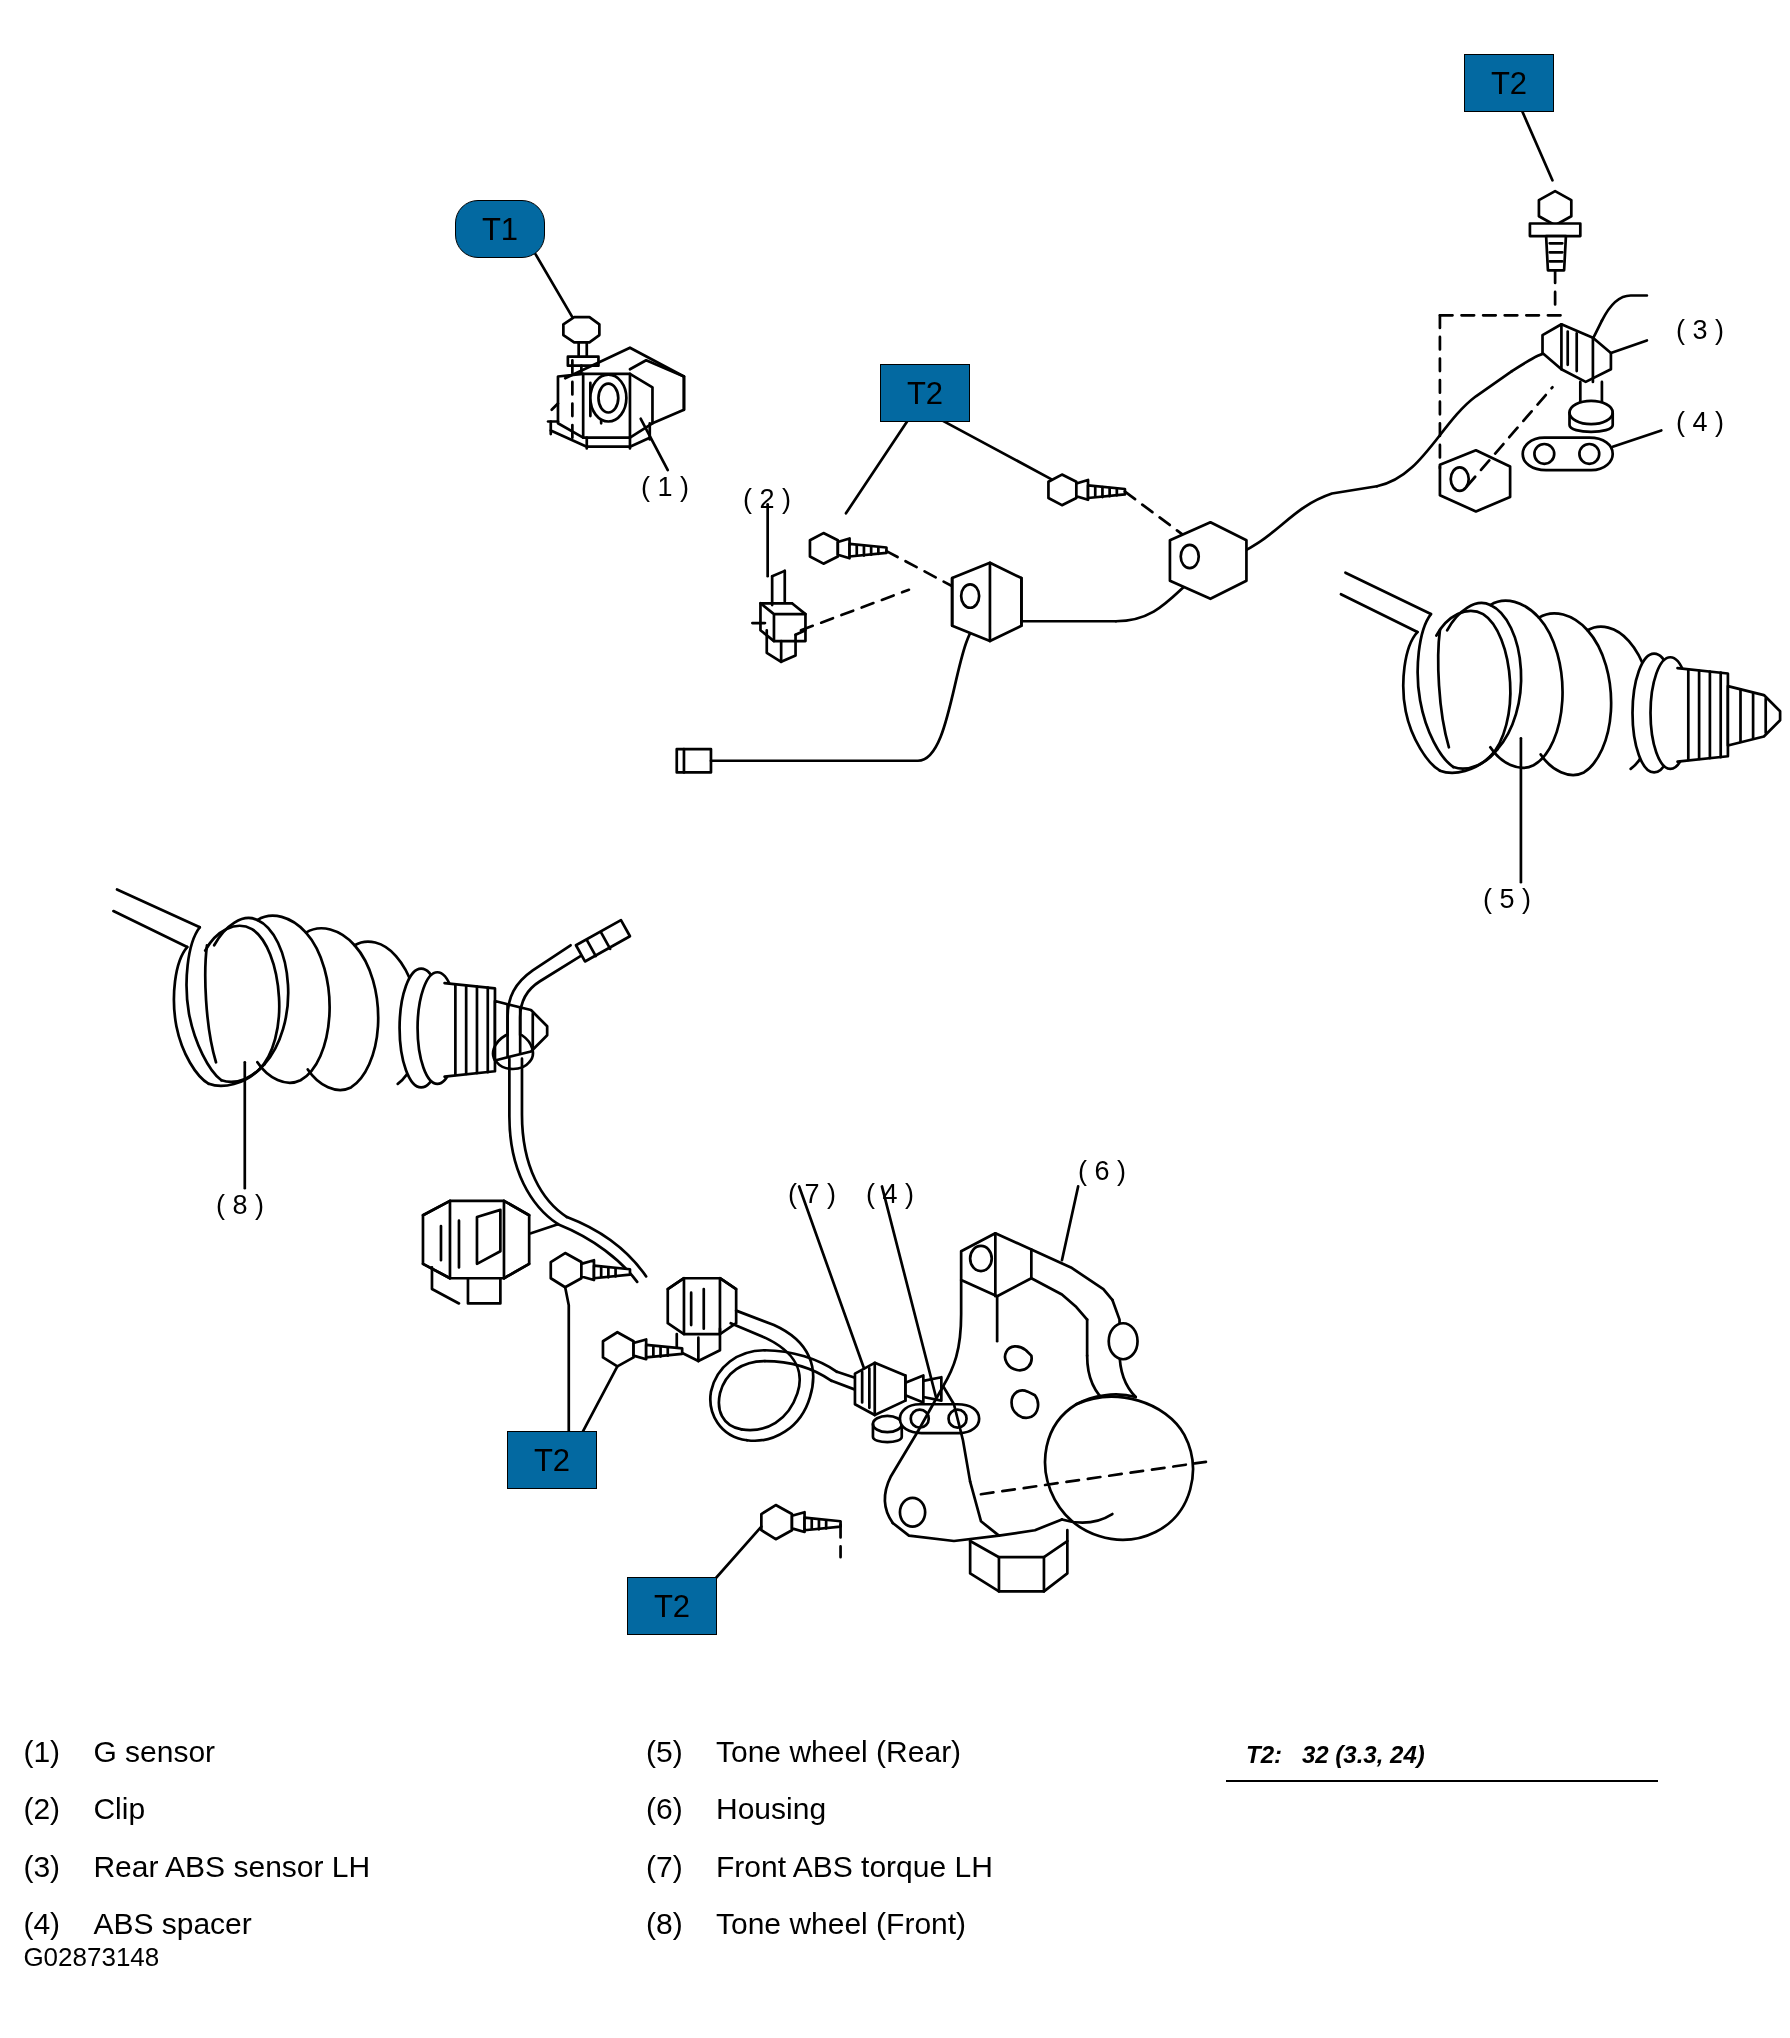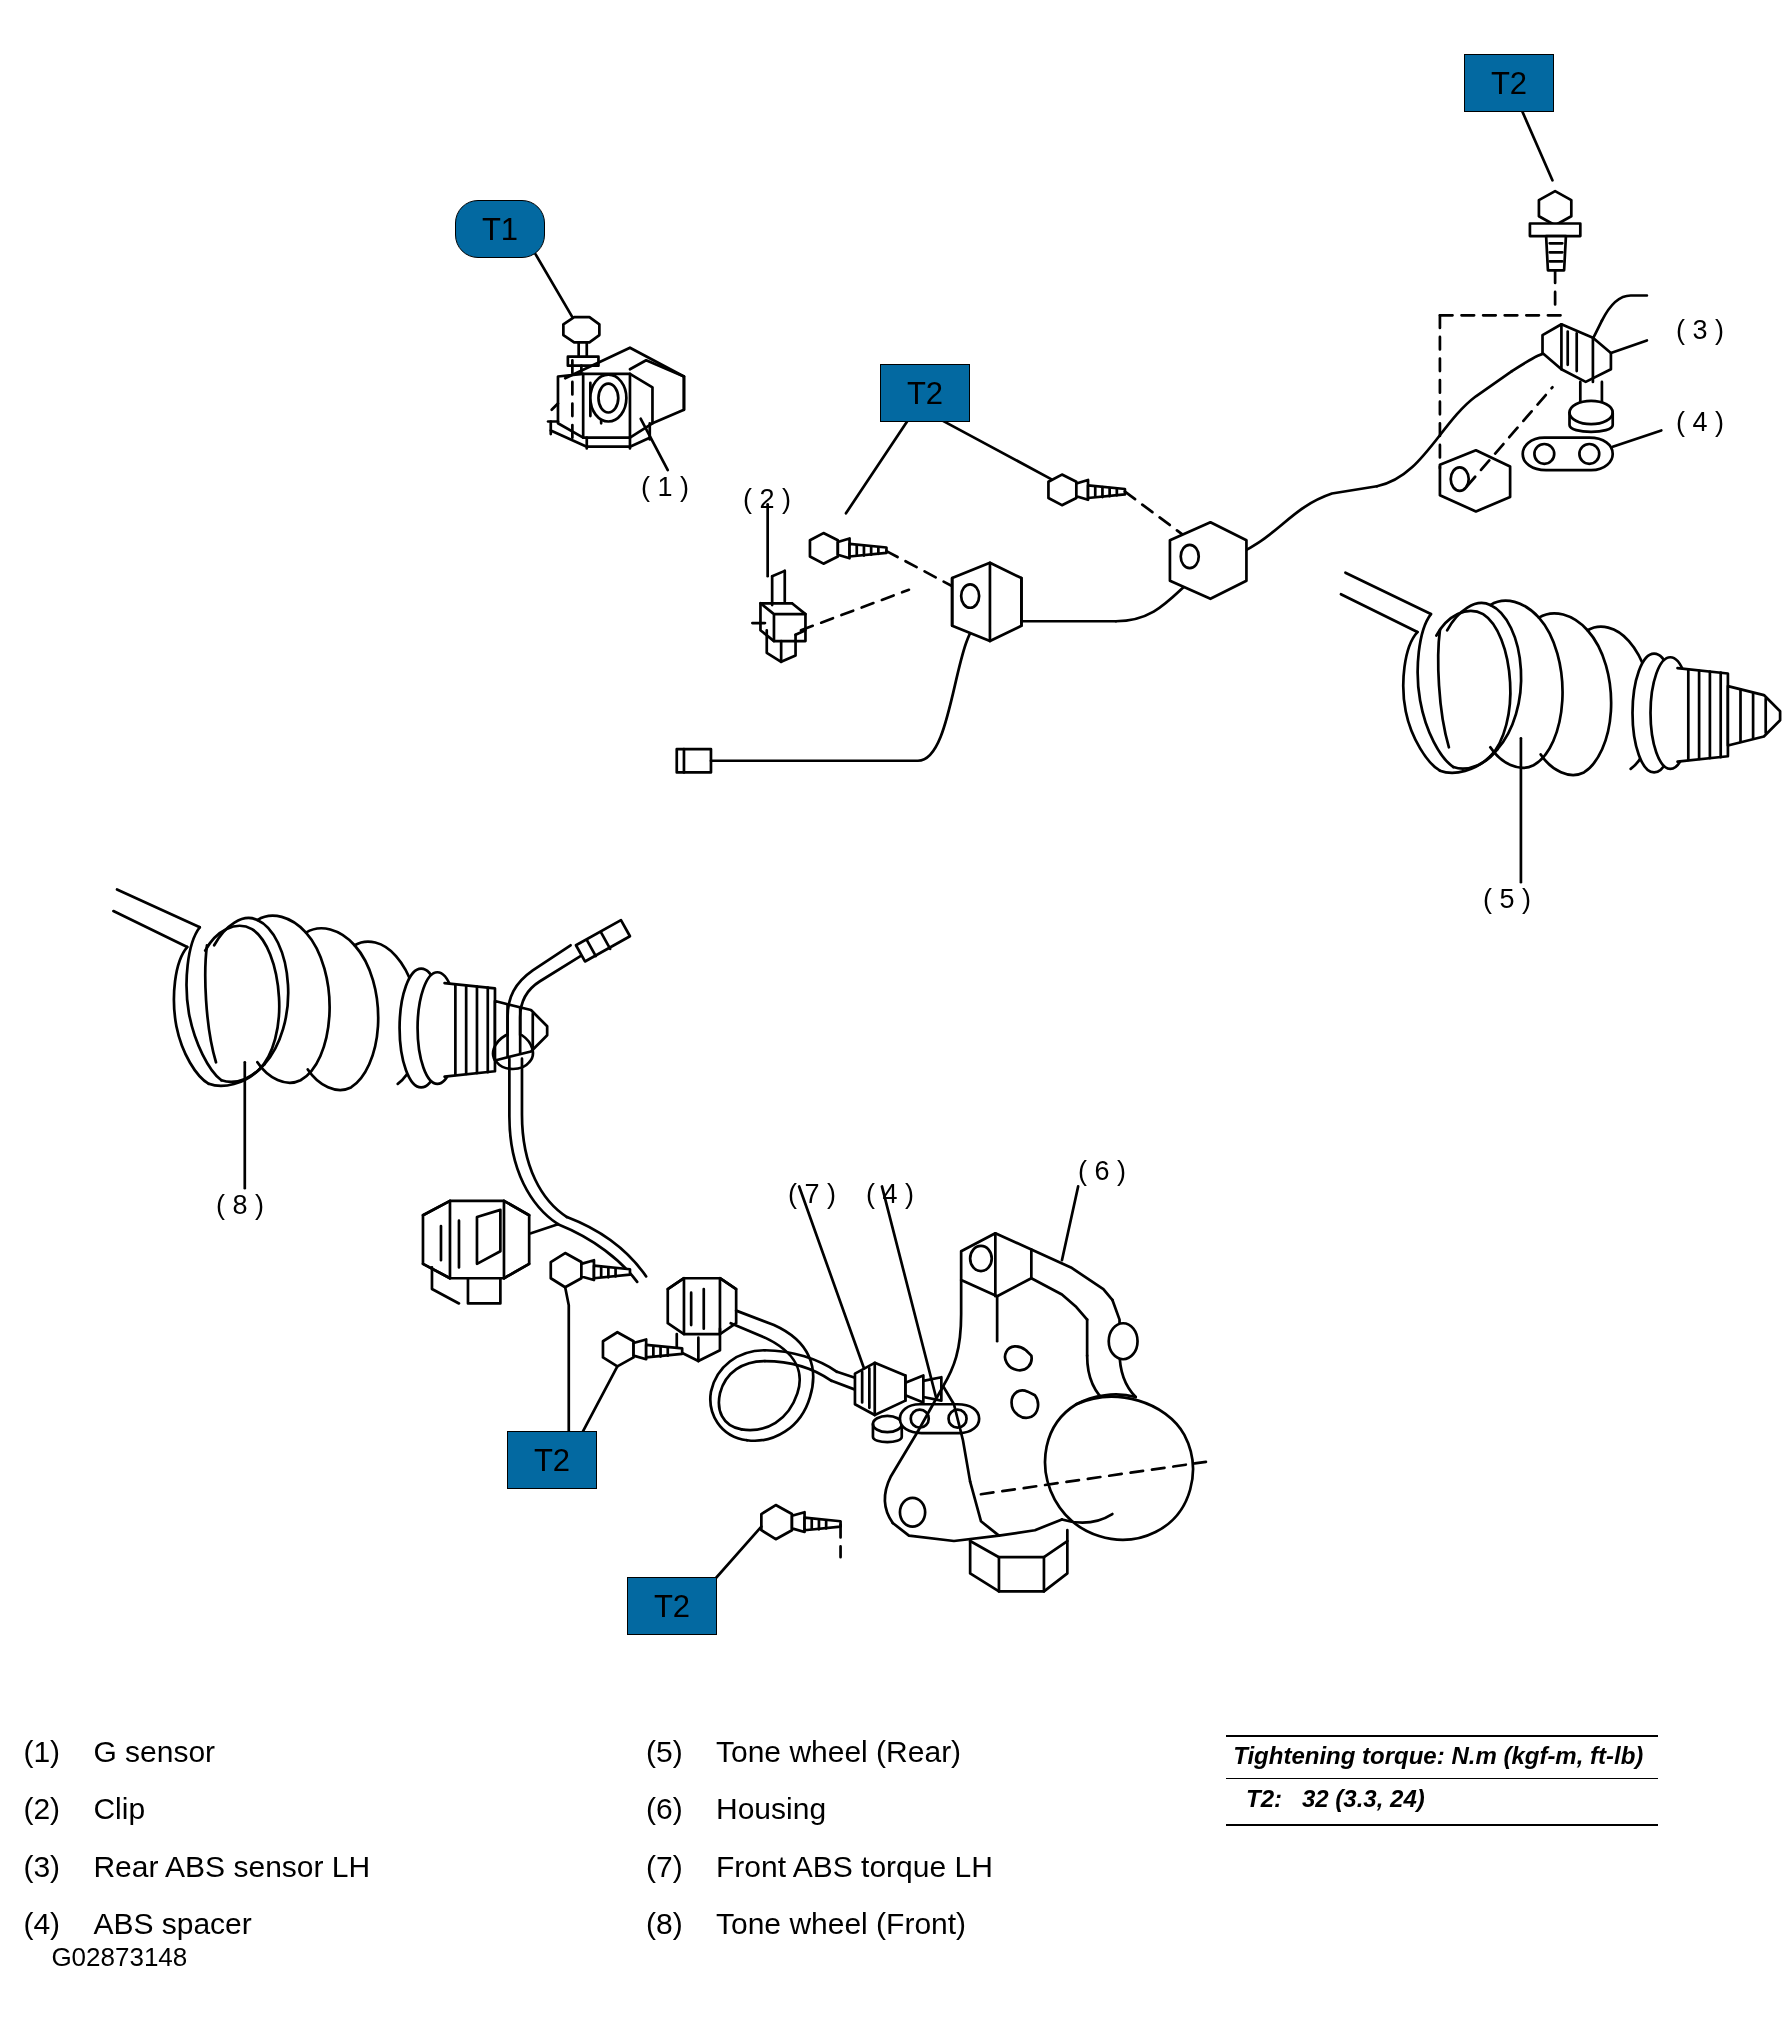--- a/index.html
+++ b/index.html
@@ -421,24 +421,23 @@
     <div class="legend-row">
       <span class="legend-num">(7)</span>
       <span class="legend-text">Front ABS torque LH</span>
     </div>
     <div class="legend-row">
       <span class="legend-num">(8)</span>
       <span class="legend-text">Tone wheel (Front)</span>
     </div>
   </div>
 
-  <div class="code" style="left:23.4px; top:1942px;margin-left:28px;">G02873148</div>
+  <div class="code" style="left:23.4px; top:1942px;">G02873148</div>
 
   <div class="torque-table" style="left:1226px; top:1735px; width:432px;">
-    <div class="tt-head">Tightening torque: N.m (kgf-m, ft-lb)</div>
     <div class="tt-row">
       <span class="tt-key">T2:</span><span>32 (3.3, 24)</span>
     </div>
     <div class="tt-foot"></div>
   </div>
 
 </div>
 
 
 </body></html>

